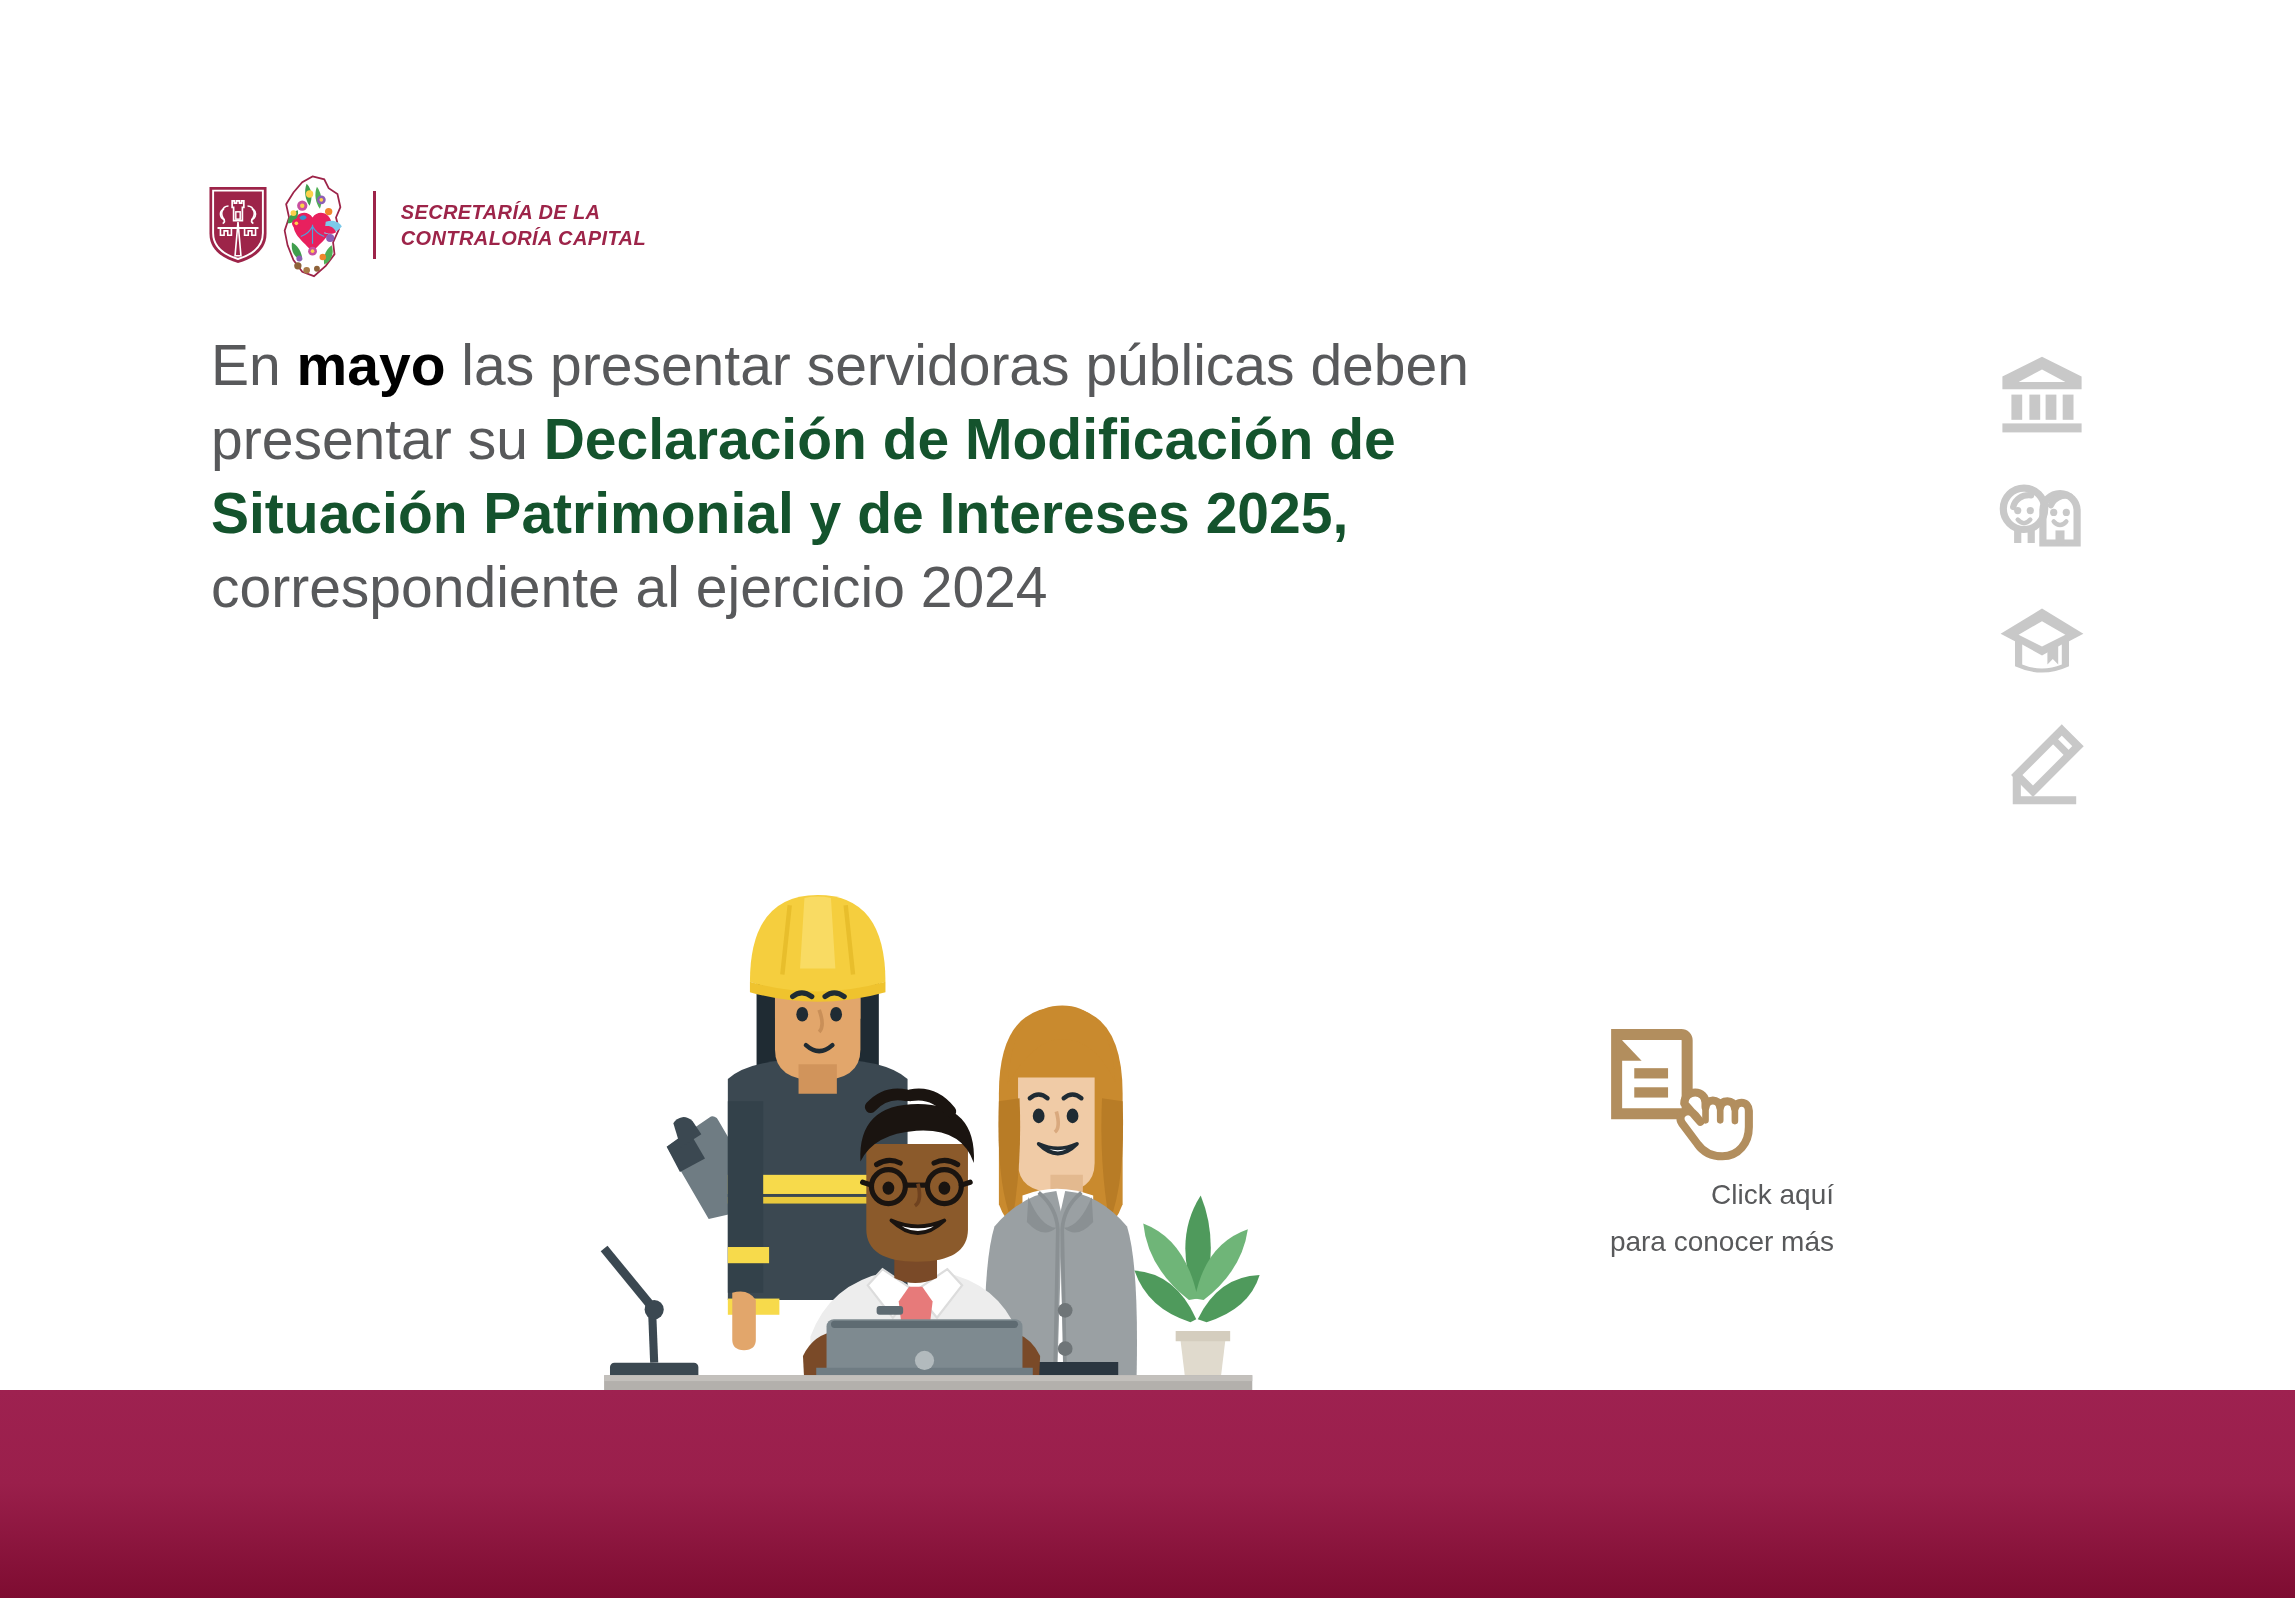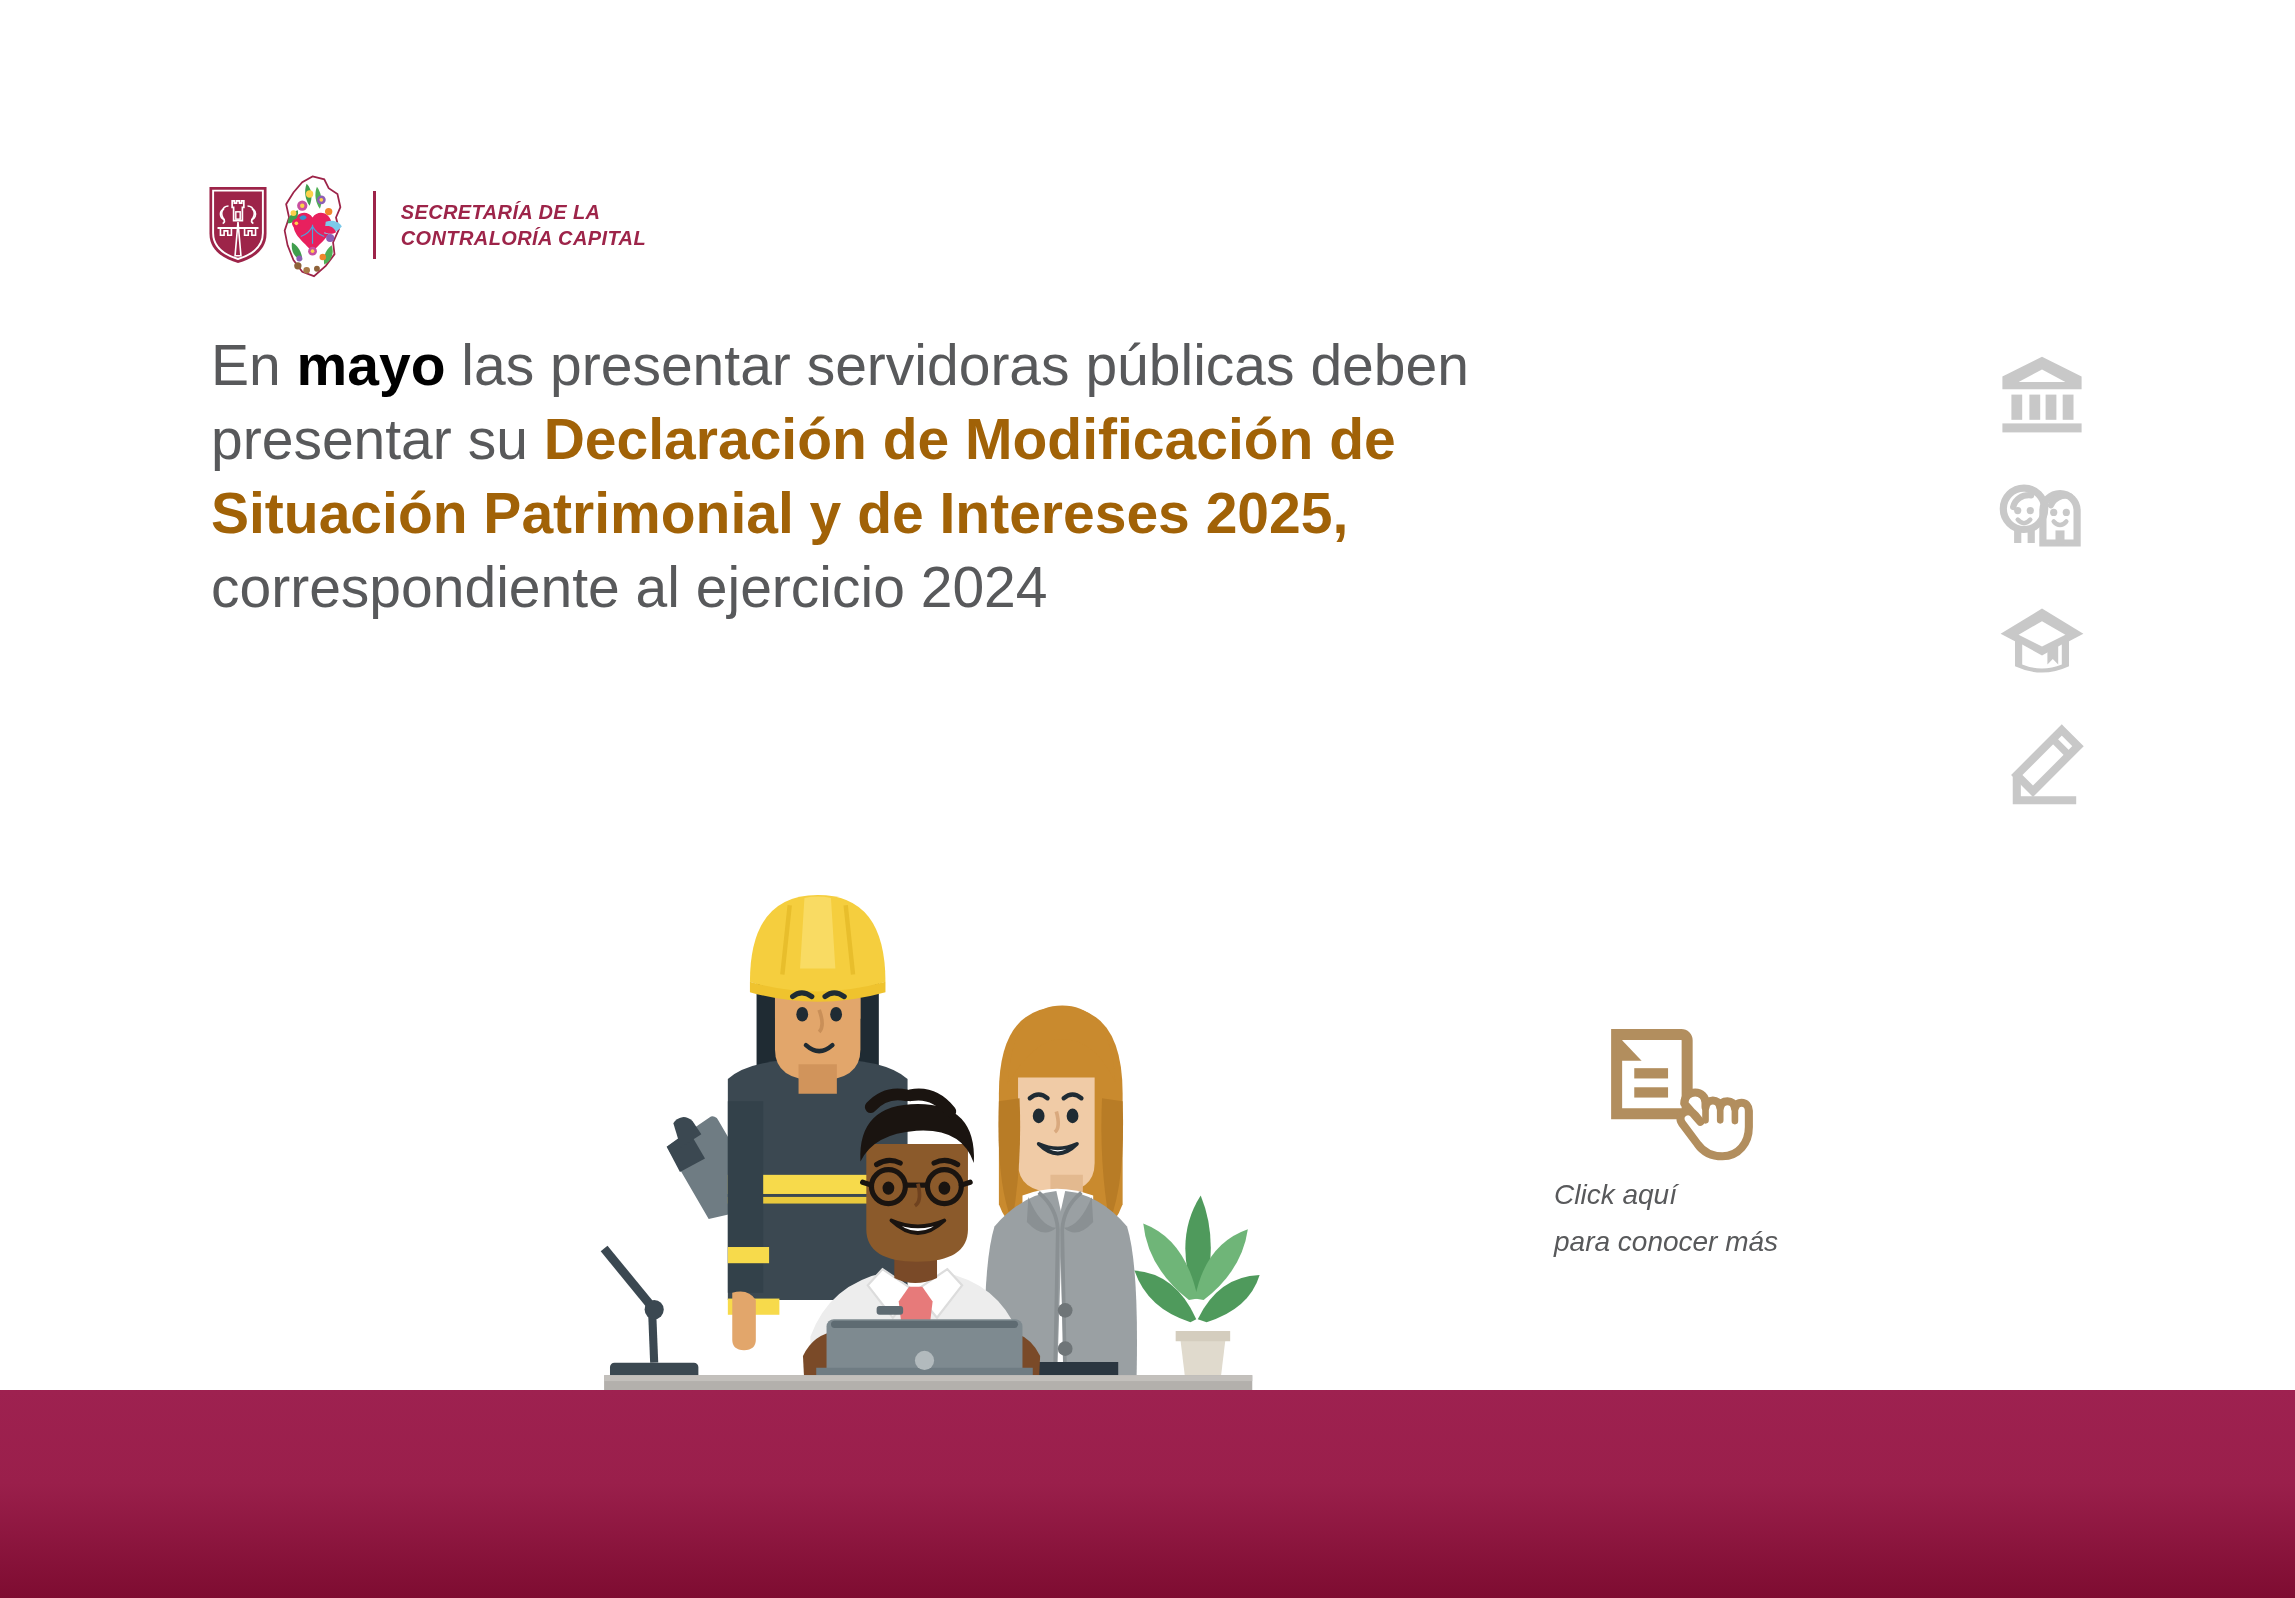--- a/index.html
+++ b/index.html
@@ -30,34 +30,34 @@
   .sec-line {
     color:#9D2449; font-weight:bold; font-size:20px; letter-spacing:0.4px;
     line-height:1.32; white-space:nowrap;
   }
 
   
   .headline {
     position:absolute; left:211px; top:328px; width:1399px;
     color:#58595B; font-size:57px; line-height:1.30; font-weight:normal;
   }
-  .headline b { font-weight:bold; color:#a16207; }
+  .headline b { font-weight:bold; color:#14532d; }
   .headline .mayo { font-weight:bold; color:#000000;margin-top:16px; }
   .subtitle {
     position:absolute; left:214px; top:775px; width:1399px;
     color:#5A5A5C; font-size:32px; line-height:1.3; font-weight:normal;
   }
 
   
   .icon-col { position:absolute; left:1997px; top:346px; width:118px; }
   .icon-col .ico { width:90px; height:90px; display:block; margin-bottom:35px; }
   .icon-col .ico:last-child { margin-bottom:0; }
 
   
-  .cta { position:absolute; left:1554px; top:1027px; width:280px; text-align:left; cursor:pointer;font-style:italic; }
+  .cta { position:absolute; left:1554px; top:1027px; width:280px; text-align:right; cursor:pointer; }
   .cta-art { width:191px; height:147px; margin:0 auto; display:block; }
   .cta-text { margin-top:4.4px; color:#58595B; font-size:28px; line-height:1.22; }
 
   
   .illo { position:absolute; left:582px; top:880px; width:685px; height:516px; }
 
   
   .bottom-bar {
     position:absolute; left:0; right:0; top:1390px; height:208px;
     background:linear-gradient(180deg,#9E2150 0%, #9A1F4B 45%, #7E0C31 100%);

